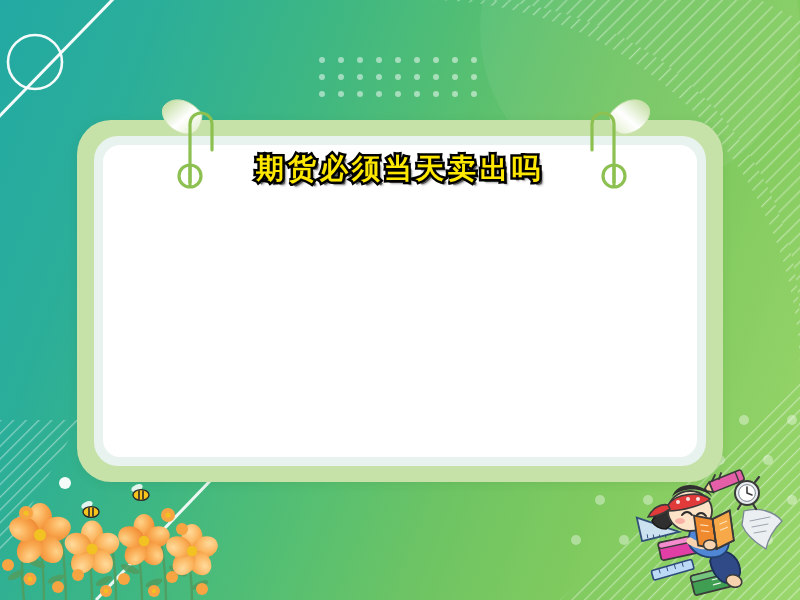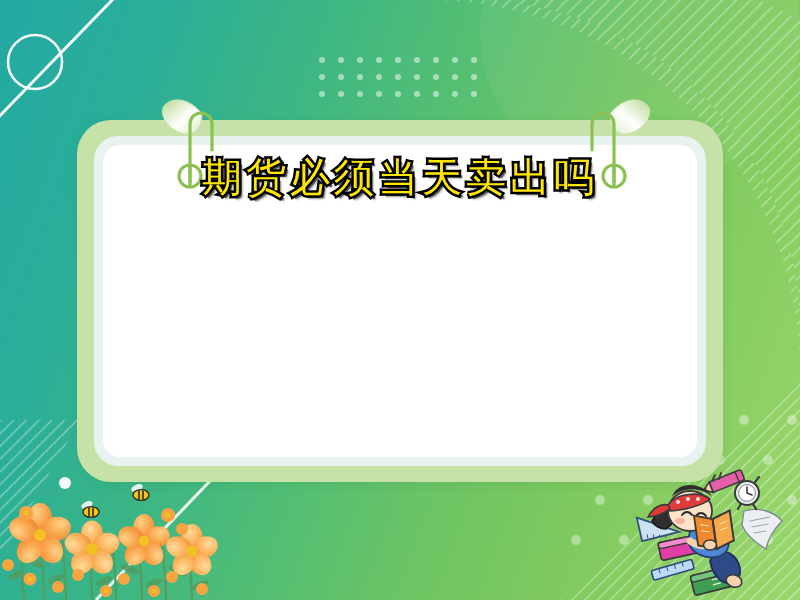--- a/index.html
+++ b/index.html
@@ -70,22 +70,22 @@
   #title-block {
     position: absolute;
     left: 0;
     right: 0;
     top: 150px;
     text-align: center;
   }
   #slide-title {
     display: inline-block;
     font-family: "DejaVu Sans", "Liberation Sans", sans-serif;
-    font-size: 40px;
-    font-weight: normal;
+    font-size: 28px;
+    font-weight: bold;
     letter-spacing: 4px;
     color: #ffe800;
     -webkit-text-stroke: 5px #000000;
     paint-order: stroke fill;
     text-shadow:
        3px 3px 0 rgba(0,0,0,0.55),
        4px 4px 2px rgba(0,0,0,0.30);
     white-space: nowrap;
   }
 

